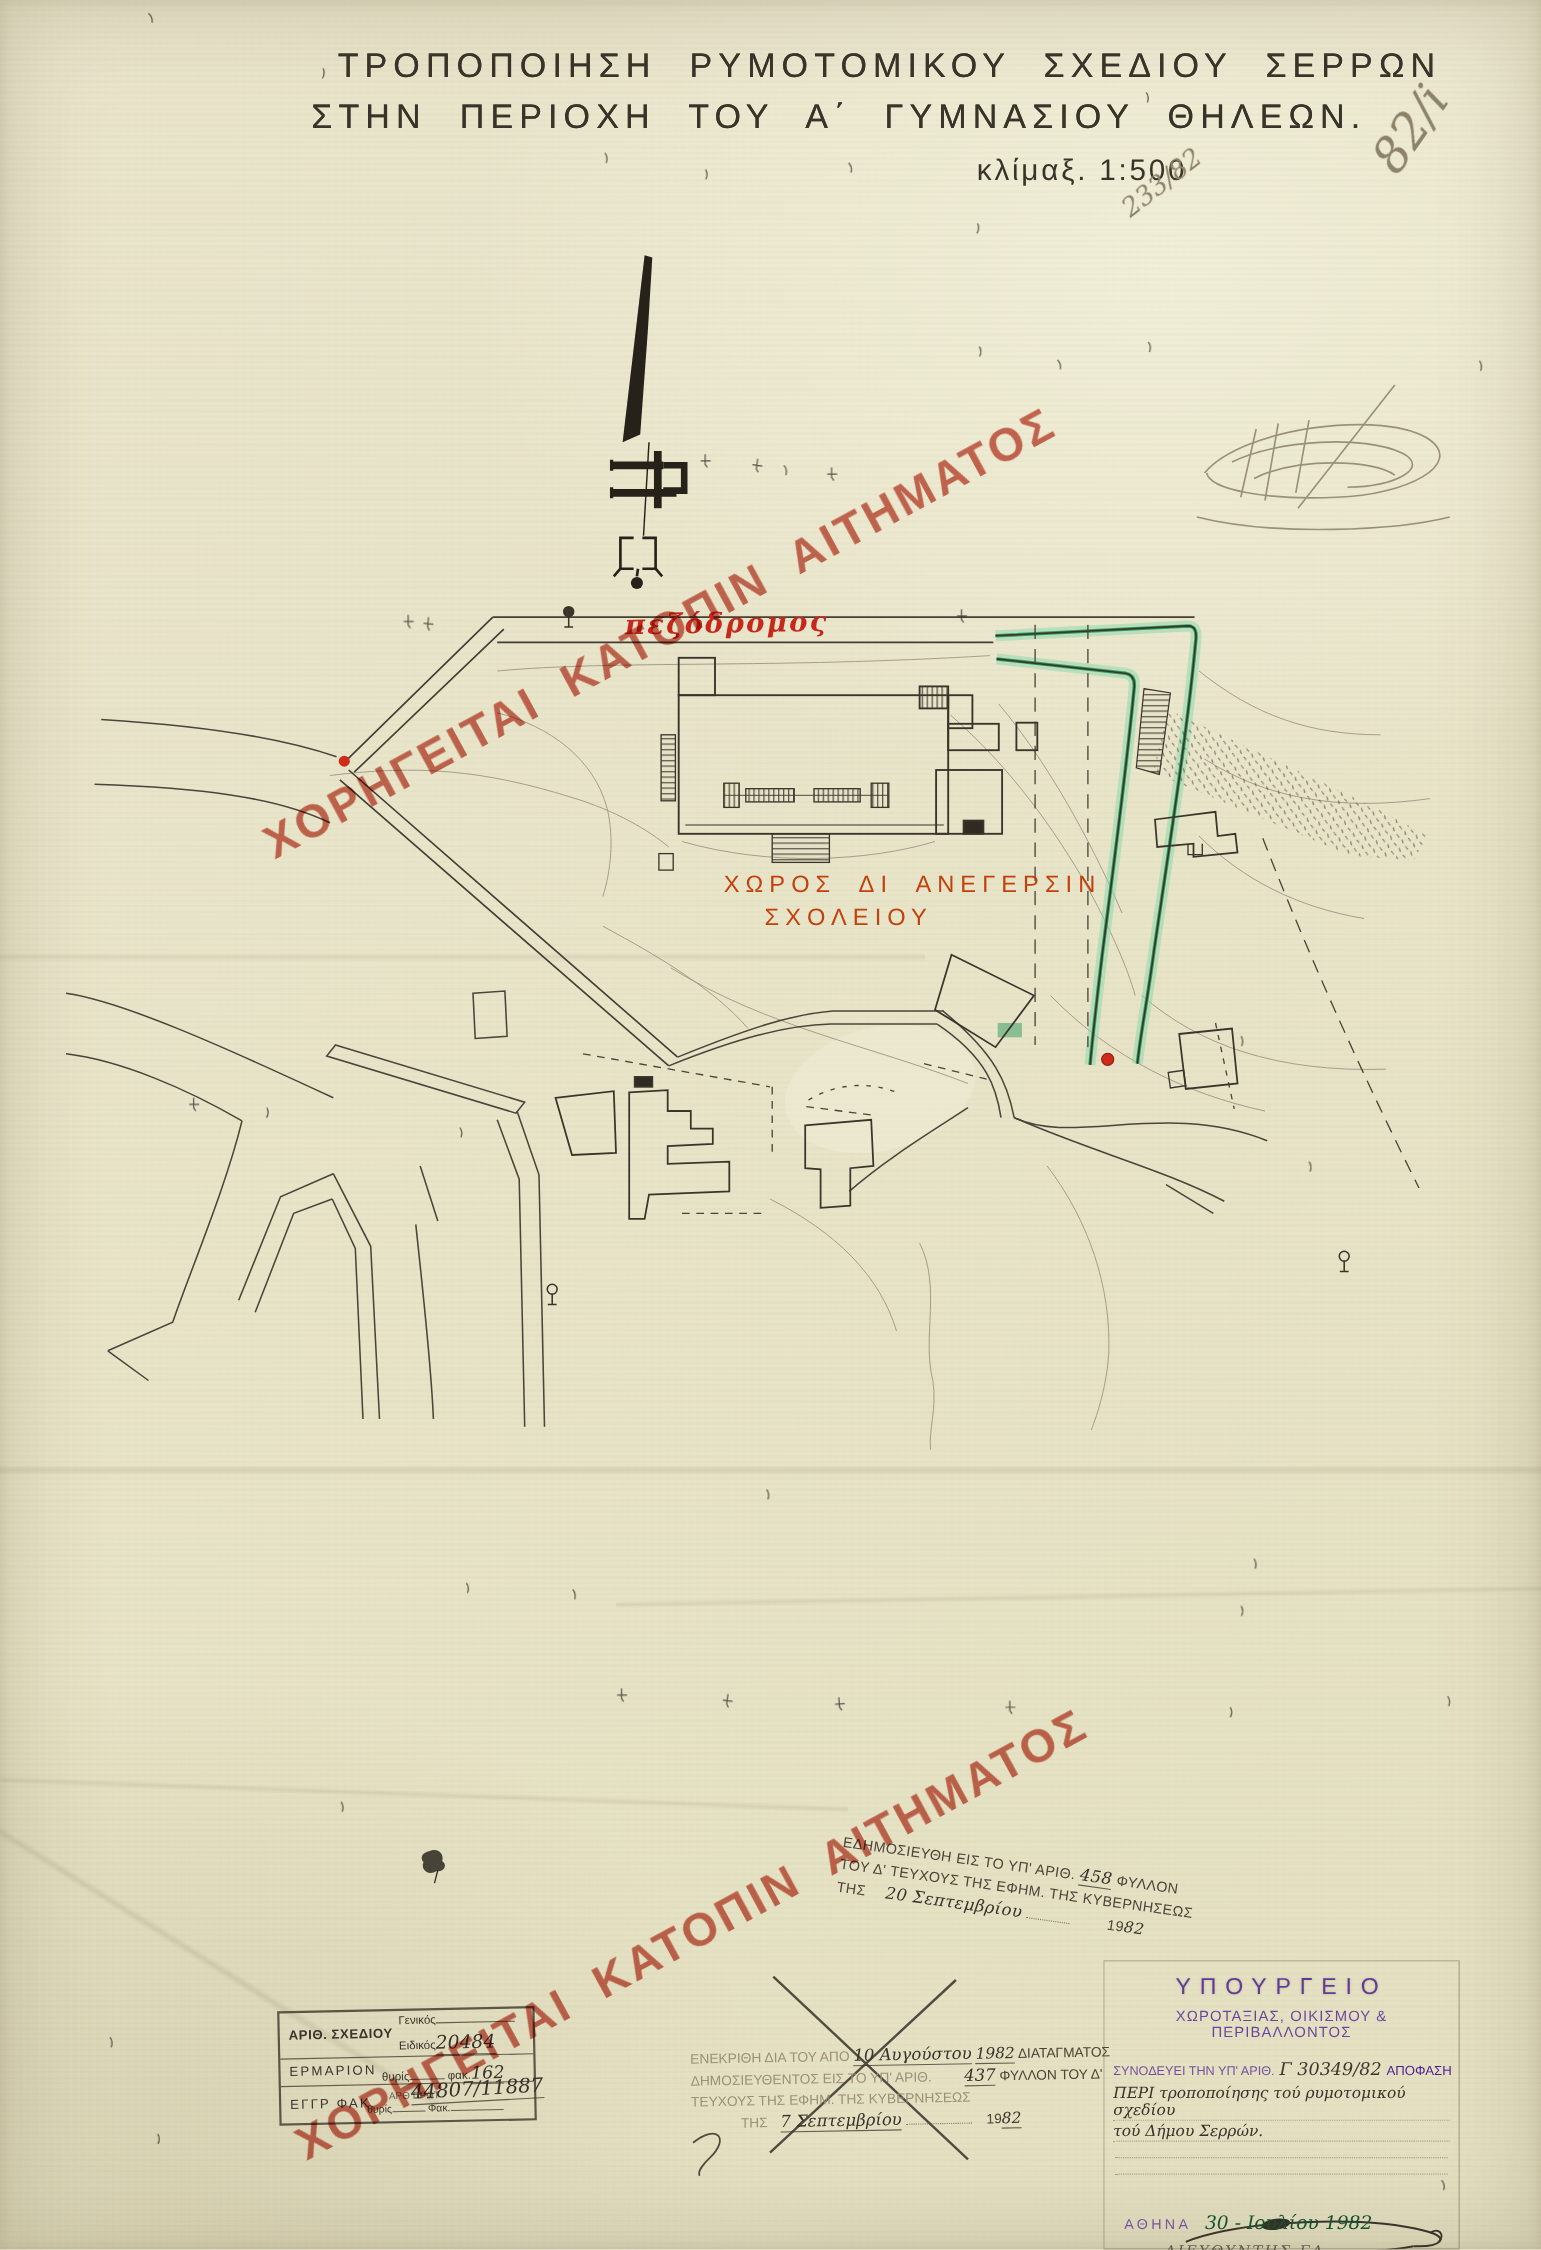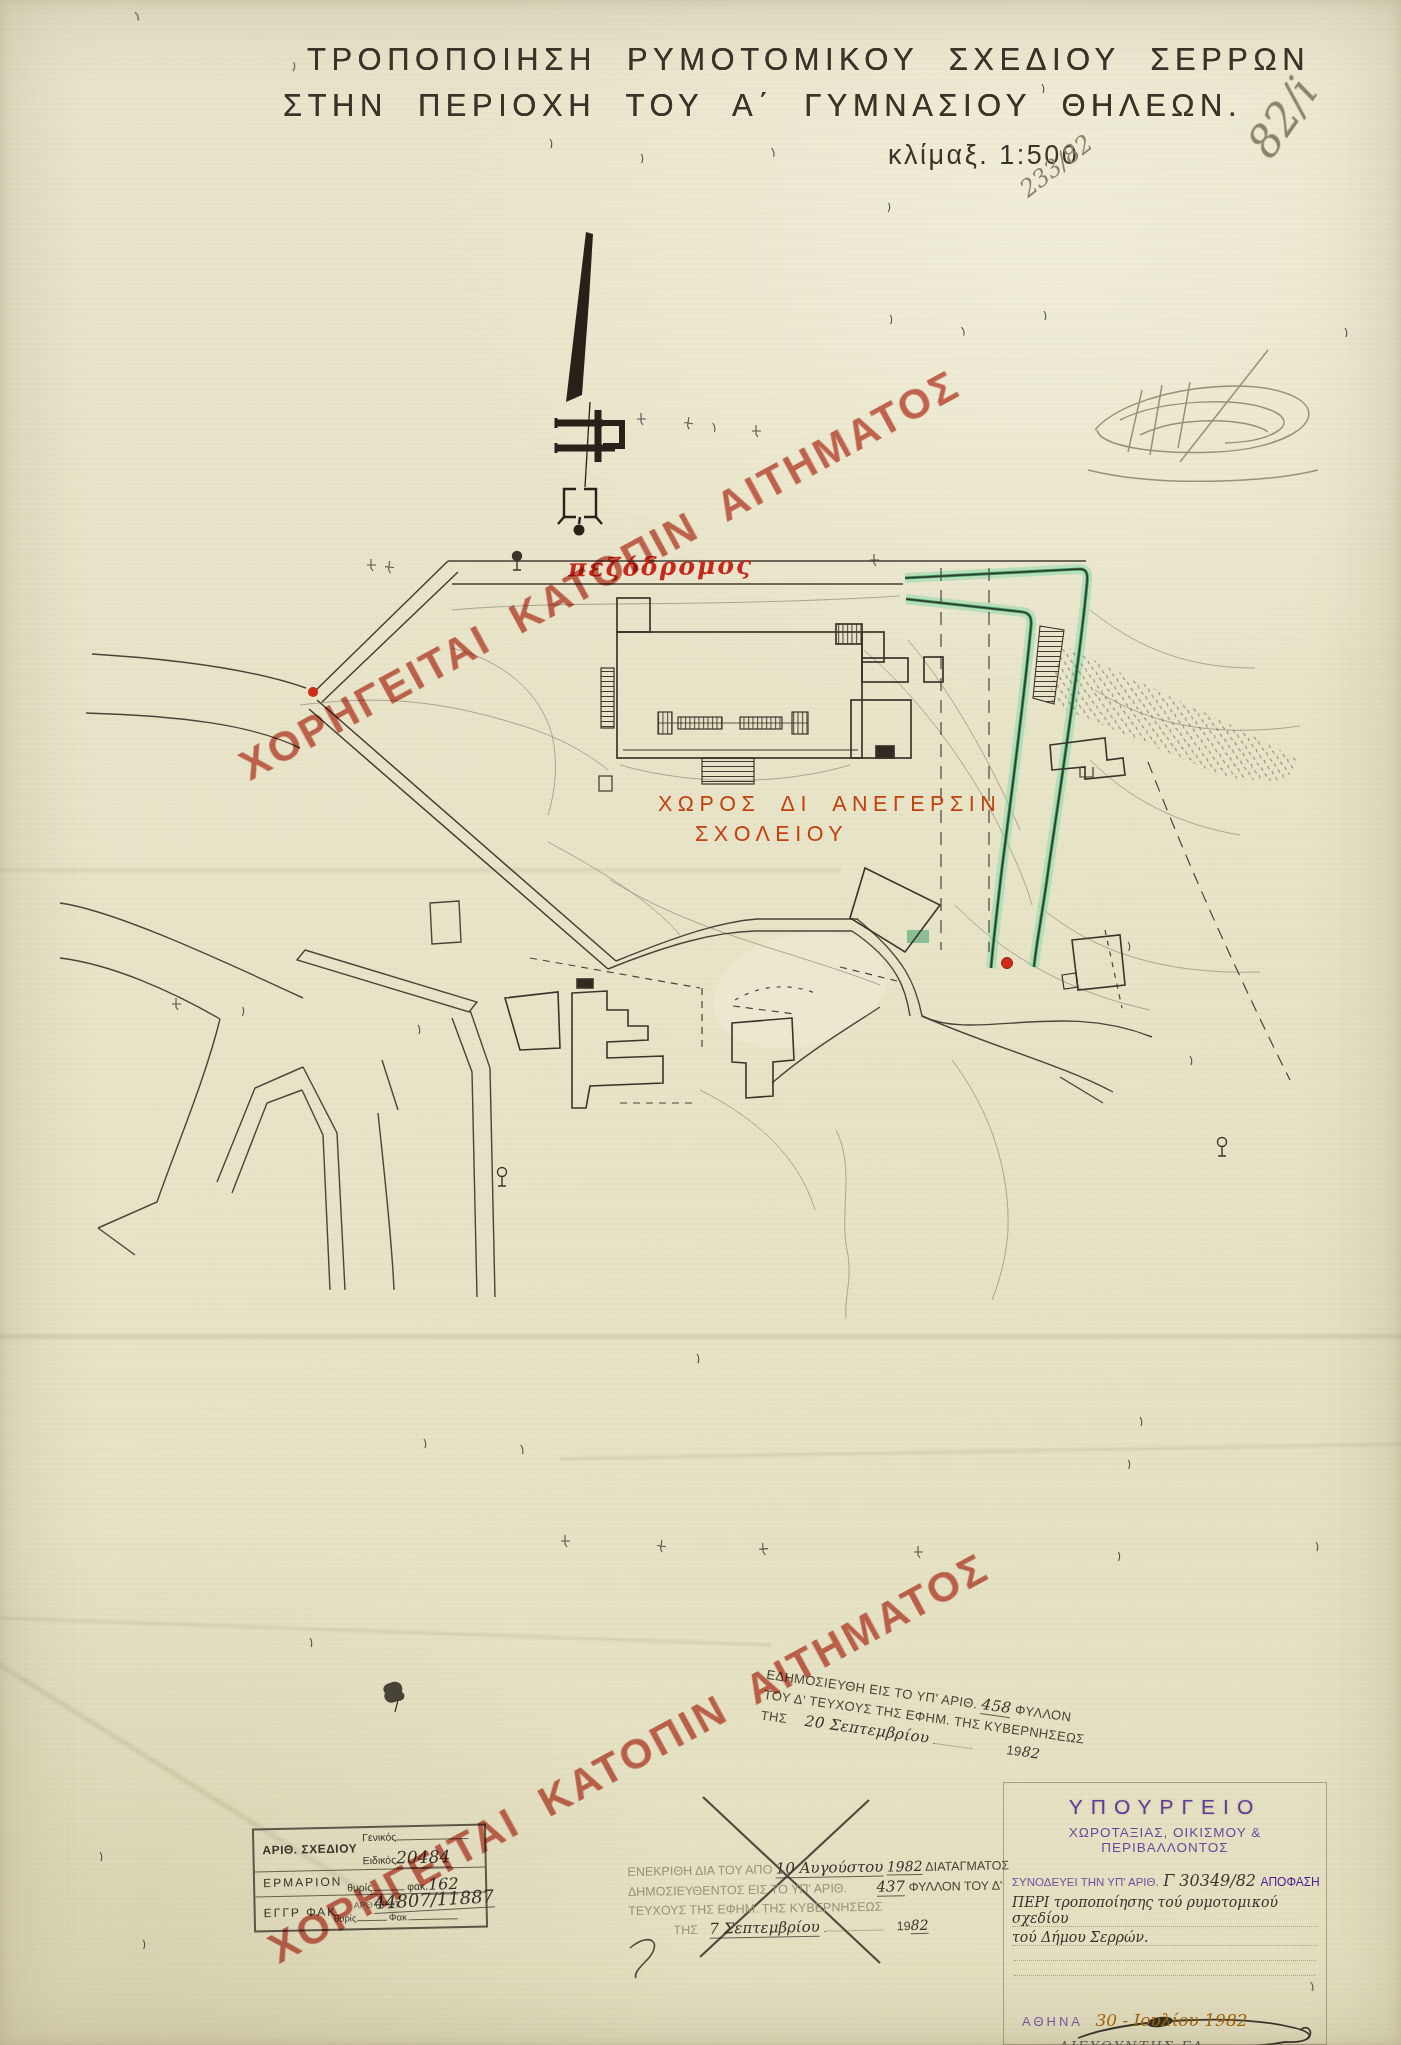--- a/index.html
+++ b/index.html
@@ -384,16 +384,16 @@
     <span class="min-faint" style="font-size:11.5px;opacity:.75;">ΣΥΝΟΔΕΥΕΙ ΤΗΝ ΥΠ' ΑΡΙΘ.</span>
     <span class="hw" style="font-size:16px;color:#3c372e;">Γ 30349/82</span>
     <span class="min-faint" style="font-size:12px;">ΑΠΟΦΑΣΗ</span>
   </div>
   <div class="hw" style="margin:4px 8px 0;font-size:14px;border-bottom:1px dotted rgba(120,108,80,.55);">ΠΕΡΙ τροποποίησης τού ρυμοτομικού σχεδίου</div>
   <div class="hw" style="margin:2px 8px 0;font-size:14px;border-bottom:1px dotted rgba(120,108,80,.55);">τού Δήμου Σερρών.</div>
   <div class="min-dots"></div>
   <div class="min-dots"></div>
   <div style="margin:34px 0 0 18px;white-space:nowrap;">
     <span class="min-faint" style="font-size:13px;letter-spacing:3px;opacity:.7;">ΑΘΗΝΑ</span>
-    <span class="hw" style="font-size:17px;color:#a16207;margin-left:8px;">30 - Ιουλίου 1982</span>
+    <span class="hw" style="font-size:17px;color:#14532d;margin-left:8px;">30 - Ιουλίου 1982</span>
   </div>
   <div class="hw" style="margin:8px 0 0 55px;font-size:13.5px;letter-spacing:2px;color:rgba(67,64,58,.8);">ΔΙΕΥΘΥΝΤΗΣ  ΓΑ</div>
 </div>
 
 </body></html>

